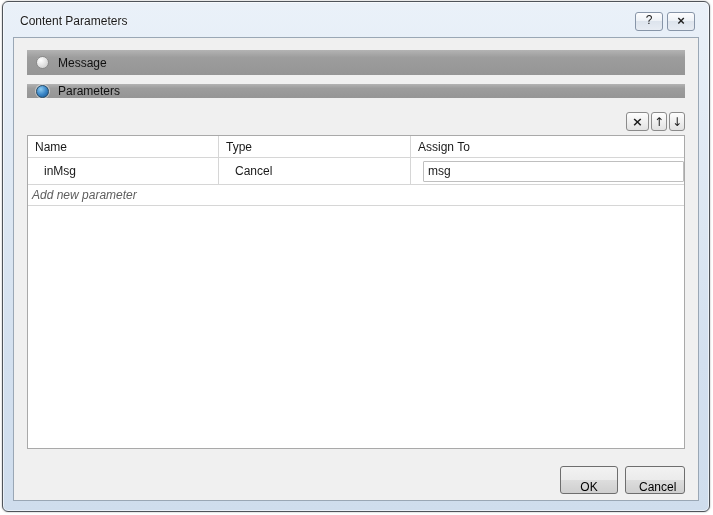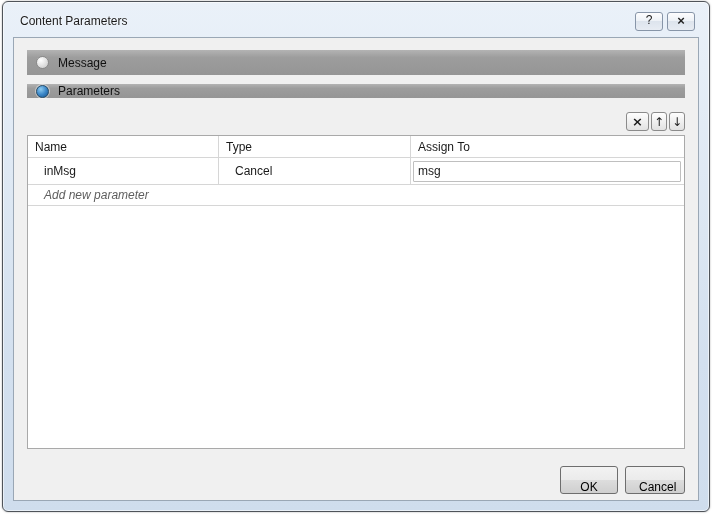--- a/index.html
+++ b/index.html
@@ -120,33 +120,33 @@
   .trow { height: 27px; border-bottom: 1px solid #d6d6d6; }
   .td {
     display: flex; align-items: center;
     padding-left: 16px;
     border-right: 1px solid #d6d6d6;
   }
   .td:last-child { border-right: none; padding: 0; }
   .cell-input {
     width: calc(100% - 5px);
     height: 21px;
-    margin-left: 2px;
+    margin-left: 12px;
     border: 1px solid #bfbfbf;
     border-radius: 1px;
     padding: 0 4px;
     font-family: "Liberation Sans", "DejaVu Sans", sans-serif;
     font-size: 12px; color: #1a1a1a;
     background: #ffffff;
     outline: none;
   }
   .add-row {
     height: 21px; flex: none;
     display: flex; align-items: center;
-    padding-left: 16px;
+    padding-left: 4px;
     border-bottom: 1px solid #d6d6d6;
     font-style: italic;
     color: #5e5e5e;
     cursor: default;
   }
   .table-empty { flex: 1; background: #ffffff; }
 
   
   .footer {
     flex: none;

